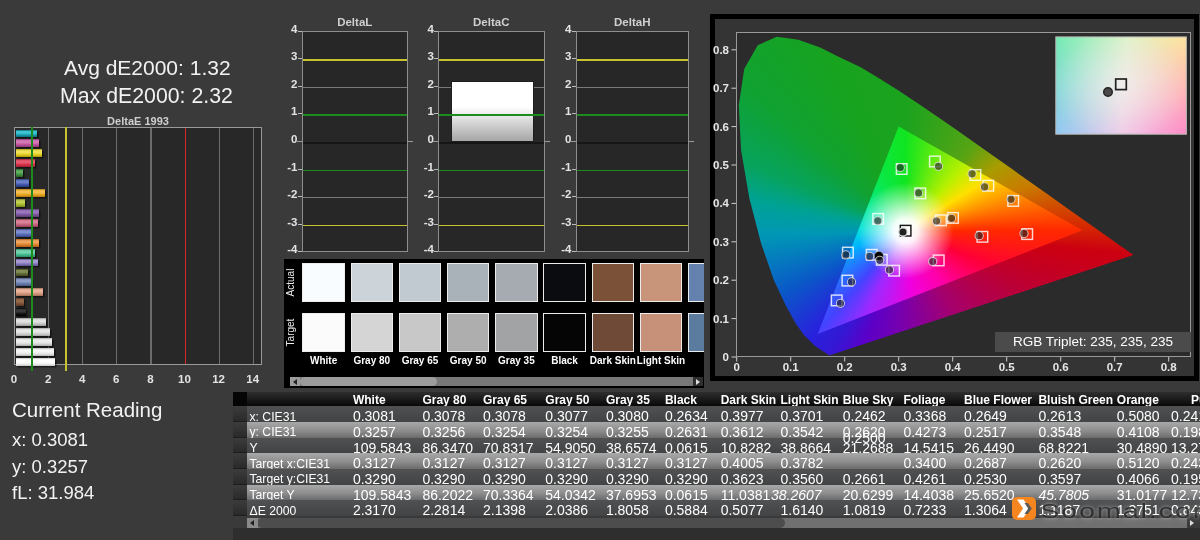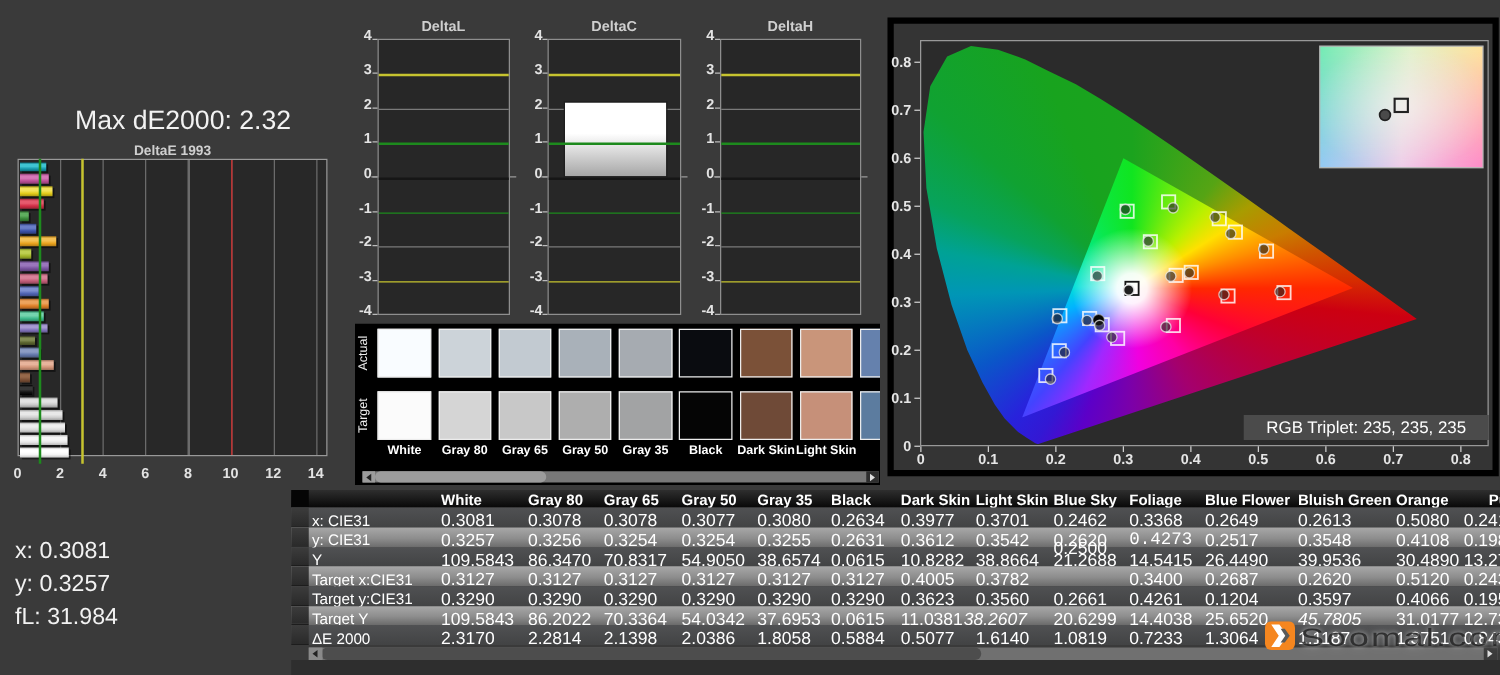--- a/index.html
+++ b/index.html
@@ -15,20 +15,21 @@
 .sw { position:absolute; width:42.6px; border:1px solid #ececec; }
 .swlab { position:absolute; width:60px; text-align:center; color:#fff; font-size:10px; font-weight:bold; }
 .th { position:absolute; color:#fff; font-size:12px; font-weight:bold; white-space:pre; }
 .td { position:absolute; color:#fff; font-size:14px; white-space:pre; }
 .tl { position:absolute; color:#fff; font-size:12.2px; white-space:pre; }
 .axl { fill:#e6e6e6; font-size:11.5px; font-weight:bold; font-family:"Liberation Sans",sans-serif; }
 </style></head>
 <body>
 <div id="page">
 
+<div style="position:absolute;left:64px;top:56px;color:#f2f2f2;font-size:21px;">Avg dE2000: 1.32</div>
 <div style="position:absolute;left:60px;top:84px;color:#f2f2f2;font-size:21.3px;">Max dE2000: 2.32</div>
 
 <div style="position:absolute;left:14.0px;top:115px;width:248.0px;text-align:center;color:#cfcfcf;font-size:11px;font-weight:bold;">DeltaE 1993</div>
 <div style="position:absolute;left:14.0px;top:127.0px;width:248.0px;height:237.5px;background:#282828;border:1px solid #999;">
 <div class="vln" style="left:33.1px;background:#6b6b6b;"></div>
 <div class="vln" style="left:67.2px;background:#6b6b6b;"></div>
 <div class="vln" style="left:101.3px;background:#6b6b6b;"></div>
 <div class="vln" style="left:135.4px;background:#6b6b6b;"></div>
 <div class="vln" style="left:169.5px;background:#6b6b6b;"></div>
 <div class="vln" style="left:203.6px;background:#6b6b6b;"></div>
@@ -319,20 +320,21 @@
 <rect x="1055.8" y="36.9" width="130.60000000000014" height="97.29999999999998" fill="url(#insTop)"></rect>
 <rect x="1055.8" y="36.9" width="130.60000000000014" height="97.29999999999998" fill="url(#insBot)" mask="url(#insMask)"></rect>
 <rect x="1055.8" y="36.9" width="130.60000000000014" height="97.29999999999998" fill="url(#insWhite)"></rect>
 <rect x="1055.8" y="36.9" width="130.60000000000014" height="97.29999999999998" fill="none" stroke="#b5b5b5" stroke-width="1"></rect>
 <circle cx="1108" cy="92" r="4.3" fill="#4a4a4a" stroke="#222" stroke-width="1.4"></circle>
 <rect x="1115.7" y="79.0" width="10.6" height="10.6" fill="none" stroke="#222" stroke-width="1.7"></rect>
 
 </svg>
 <div style="position:absolute;left:995px;top:331.5px;width:196px;height:20.5px;background:#4b4b4b;color:#fff;font-size:13.5px;display:flex;align-items:center;justify-content:center;">RGB Triplet: 235, 235, 235</div>
 
+<div style="position:absolute;left:12px;top:398px;color:#f2f2f2;font-size:20.5px;">Current Reading</div>
 <div style="position:absolute;left:12px;top:429px;color:#f2f2f2;font-size:18.5px;">x: 0.3081</div>
 <div style="position:absolute;left:12px;top:455.5px;color:#f2f2f2;font-size:18.5px;">y: 0.3257</div>
 <div style="position:absolute;left:12px;top:482px;color:#f2f2f2;font-size:18.5px;">fL: 31.984</div>
 
 <div style="position:absolute;left:233px;top:392.0px;width:967px;height:14.3px;background:linear-gradient(180deg,#2e2e2e,#080808);"></div>
 <div style="position:absolute;left:233px;top:392.0px;width:14.3px;height:14.3px;background:#050505;"></div>
 <span class="th" style="left:352.9px;top:393.2px;">White</span>
 <span class="th" style="left:422.4px;top:393.2px;">Gray 80</span>
 <span class="th" style="left:483.0px;top:393.2px;">Gray 65</span>
 <span class="th" style="left:545.3px;top:393.2px;">Gray 50</span>
@@ -368,40 +370,40 @@
 <span class="tl" style="left:249.5px;top:425.36px;">y: CIE31</span>
 <span class="td" style="left:352.9px;top:423.96px;">0.3257</span>
 <span class="td" style="left:422.4px;top:423.96px;">0.3256</span>
 <span class="td" style="left:483.0px;top:423.96px;">0.3254</span>
 <span class="td" style="left:545.3px;top:423.96px;">0.3254</span>
 <span class="td" style="left:605.9px;top:423.96px;">0.3255</span>
 <span class="td" style="left:664.9px;top:423.96px;">0.2631</span>
 <span class="td" style="left:720.7px;top:423.96px;">0.3612</span>
 <span class="td" style="left:780.5px;top:423.96px;">0.3542</span>
 <span class="td" style="left:842.8px;top:423.96px;">0.2620</span>
-<span class="td" style="left:903.4px;top:423.96px;font-family:Liberation Mono, monospace;">0.4273</span>
+<span class="td" style="left:903.4px;top:423.96px;">0.4273</span>
 <span class="td" style="left:964.0px;top:423.96px;">0.2517</span>
 <span class="td" style="left:1038.4px;top:423.96px;">0.3548</span>
 <span class="td" style="left:1116.8px;top:423.96px;">0.4108</span>
 <span class="td" style="left:1171.0px;top:423.96px;">0.198</span>
 <div style="position:absolute;left:233px;top:437.62px;width:967px;height:15.66px;background:linear-gradient(180deg,#505153 0%,#424344 100%);"></div>
 <div style="position:absolute;left:233px;top:437.62px;width:14.3px;height:15.66px;background:linear-gradient(180deg,#3c3c3c,#2a2a2a);border-bottom:1px solid #1d1d1d;box-sizing:border-box;"></div>
 <span class="tl" style="left:249.5px;top:441.02px;">Y</span>
 <span class="td" style="left:352.9px;top:439.62px;">109.5843</span>
 <span class="td" style="left:422.4px;top:439.62px;">86.3470</span>
 <span class="td" style="left:483.0px;top:439.62px;">70.8317</span>
 <span class="td" style="left:545.3px;top:439.62px;">54.9050</span>
 <span class="td" style="left:605.9px;top:439.62px;">38.6574</span>
 <span class="td" style="left:664.9px;top:439.62px;">0.0615</span>
 <span class="td" style="left:720.7px;top:439.62px;">10.8282</span>
 <span class="td" style="left:780.5px;top:439.62px;">38.8664</span>
 <span class="td" style="left:842.8px;top:439.62px;">21.2688</span>
 <span class="td" style="left:903.4px;top:439.62px;">14.5415</span>
 <span class="td" style="left:964.0px;top:439.62px;">26.4490</span>
-<span class="td" style="left:1038.4px;top:439.62px;">39.9536</span>
+<span class="td" style="left:1038.4px;top:439.62px;">68.8221</span>
 <span class="td" style="left:1116.8px;top:439.62px;">30.4890</span>
 <span class="td" style="left:1171.0px;top:439.62px;">13.27</span>
 <div style="position:absolute;left:233px;top:453.28px;width:967px;height:15.66px;background:linear-gradient(180deg,#a8a8a8 0%,#8d8d8d 55%,#6b6b6b 100%);"></div>
 <div style="position:absolute;left:233px;top:453.28px;width:14.3px;height:15.66px;background:linear-gradient(180deg,#3c3c3c,#2a2a2a);border-bottom:1px solid #1d1d1d;box-sizing:border-box;"></div>
 <span class="tl" style="left:249.5px;top:456.68px;">Target x:CIE31</span>
 <span class="td" style="left:352.9px;top:455.28px;">0.3127</span>
 <span class="td" style="left:422.4px;top:455.28px;">0.3127</span>
 <span class="td" style="left:483.0px;top:455.28px;">0.3127</span>
 <span class="td" style="left:545.3px;top:455.28px;">0.3127</span>
 <span class="td" style="left:605.9px;top:455.28px;">0.3127</span>
@@ -420,21 +422,21 @@
 <span class="td" style="left:352.9px;top:470.94px;">0.3290</span>
 <span class="td" style="left:422.4px;top:470.94px;">0.3290</span>
 <span class="td" style="left:483.0px;top:470.94px;">0.3290</span>
 <span class="td" style="left:545.3px;top:470.94px;">0.3290</span>
 <span class="td" style="left:605.9px;top:470.94px;">0.3290</span>
 <span class="td" style="left:664.9px;top:470.94px;">0.3290</span>
 <span class="td" style="left:720.7px;top:470.94px;">0.3623</span>
 <span class="td" style="left:780.5px;top:470.94px;">0.3560</span>
 <span class="td" style="left:842.8px;top:470.94px;">0.2661</span>
 <span class="td" style="left:903.4px;top:470.94px;">0.4261</span>
-<span class="td" style="left:964.0px;top:470.94px;">0.1204</span>
+<span class="td" style="left:964.0px;top:470.94px;">0.2530</span>
 <span class="td" style="left:1038.4px;top:470.94px;">0.3597</span>
 <span class="td" style="left:1116.8px;top:470.94px;">0.4066</span>
 <span class="td" style="left:1171.0px;top:470.94px;">0.195</span>
 <div style="position:absolute;left:233px;top:484.60px;width:967px;height:15.66px;background:linear-gradient(180deg,#a8a8a8 0%,#8d8d8d 55%,#6b6b6b 100%);"></div>
 <div style="position:absolute;left:233px;top:484.60px;width:14.3px;height:15.66px;background:linear-gradient(180deg,#3c3c3c,#2a2a2a);border-bottom:1px solid #1d1d1d;box-sizing:border-box;"></div>
 <span class="tl" style="left:249.5px;top:488.00px;">Target Y</span>
 <span class="td" style="left:352.9px;top:486.60px;">109.5843</span>
 <span class="td" style="left:422.4px;top:486.60px;">86.2022</span>
 <span class="td" style="left:483.0px;top:486.60px;">70.3364</span>
 <span class="td" style="left:545.3px;top:486.60px;">54.0342</span>

